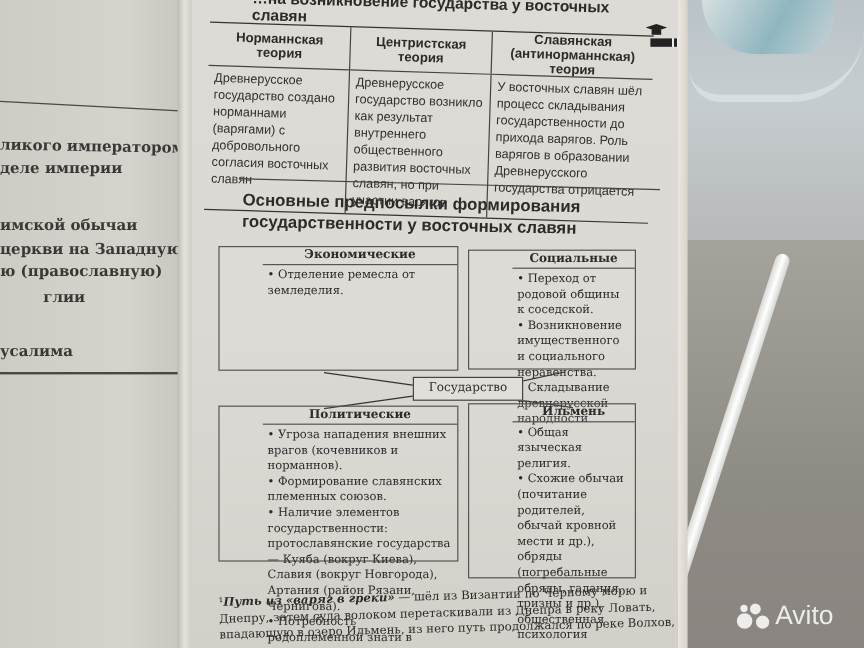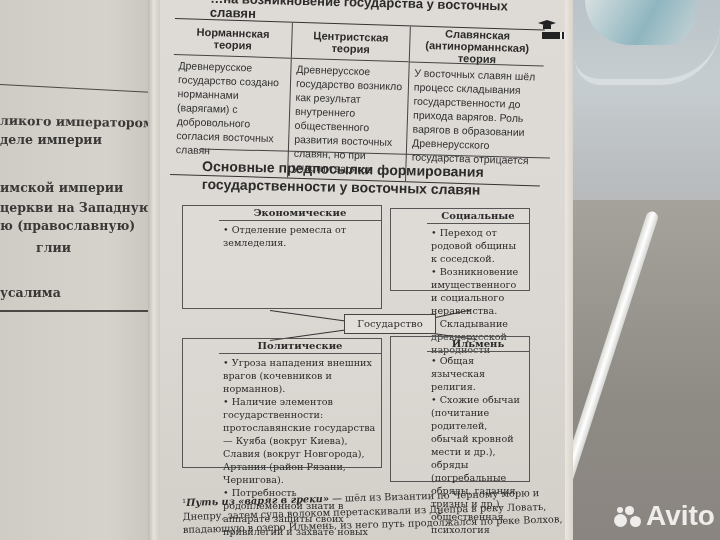--- a/index.html
+++ b/index.html
@@ -123,36 +123,36 @@
       font-size: 9.8px; line-height: 13.5px; transform: rotate(-1.6deg);
       transform-origin: left top;
     }
     .footnote b i { font-style: italic; }
     .avito {
       position: absolute; left: 614px; top: 500px; display: flex; align-items: center;
       gap: 4px; color: rgba(255,255,255,0.85);
     }
     .avito-dots { position: relative; width: 28px; height: 24px; }
     .avito-dots span { position: absolute; border-radius: 50%; background: rgba(255,255,255,0.85); }
-    .avito-text { font-family: "Liberation Sans", sans-serif; font-size: 28px; font-weight: bold; }
+    .avito-text { font-family: "Liberation Sans", sans-serif; font-size: 22px; font-weight: normal; }
   </style>
 </head>
 <body>
 
 <div class="bg-fabric-top"></div>
 <div class="bg-fabric-blue"></div>
 <div class="bg-fabric-fold"></div>
 <div class="bg-lower"></div>
 <div class="bg-cable"></div>
 
 <div class="left-page">
   <div class="left-rule" style="top:84px; transform:rotate(3deg); transform-origin:left;"></div>
   <div class="left-line" style="top:114px; transform:rotate(1deg);">ликого императором</div>
   <div class="left-line" style="top:132px;">деле империи</div>
-  <div class="left-line" style="top:180px;">имской империи</div>
+  <div class="left-line" style="top:180px;">имской обычаи</div>
   <div class="left-line" style="top:218px;">ю (православную)</div>
   <div class="left-line" style="top:200px;">церкви на Западную</div>
   <div class="left-line" style="top:240px;padding-left:36px;">глии</div>
   <div class="left-line" style="top:285px;">усалима</div>
   <div class="left-rule" style="top:310px; height:2px;"></div>
 </div>
 <div class="spine"></div>
 
 <div class="page">
 
@@ -182,40 +182,41 @@
   <div class="section-rule"></div>
   <div class="section-title sans">Основные предпосылки формирования государственности у восточных славян</div>
 
   <div class="box" style="left:22px; top:205px; width:200px; height:104px;">
     <div class="box-head">Экономические</div>
     <div class="box-body">
       <div>• Отделение ремесла от земледелия.</div>
     </div>
   </div>
 
-  <div class="box" style="left:230px; top:208px; width:140px; height:83px;">
+  <div class="box" style="left:230px; top:208px; width:140px; height:100px;">
     <div class="box-head">Социальные</div>
     <div class="box-body">
       <div>• Переход от родовой общины к соседской.</div>
       <div>• Возникновение имущественного и социального неравенства.</div>
       <div>• Складывание древнерусской народности</div>
     </div>
   </div>
 
   <div class="arrow" style="left:110px; top:310px; width:76px; transform:rotate(8deg);"></div>
   <div class="arrow" style="left:252px; top:322px; width:60px; transform:rotate(-12deg);"></div>
   <div class="arrow" style="left:110px; top:340px; width:76px; transform:rotate(-8deg);"></div>
   <div class="arrow" style="left:252px; top:330px; width:66px; transform:rotate(8deg);"></div>
 
   <div class="state-box">Государство</div>
 
   <div class="box" style="left:22px; top:338px; width:200px; height:130px;">
     <div class="box-head">Политические</div>
     <div class="box-body">
       <div>• Угроза нападения внешних врагов (кочевников и норманнов).</div>
+      <div>• Формирование славянских племенных союзов.</div>
       <div>• Наличие элементов государственности: протославянские государства — Куяба (вокруг Киева), Славия (вокруг Новгорода), Артания (район Рязани, Чернигова).</div>
       <div>• Потребность родоплеменной знати в аппарате защиты своих привилегий и захвате новых земель</div>
     </div>
   </div>
 
   <div class="box" style="left:230px; top:336px; width:140px; height:146px;">
     <div class="box-head">Ильмень</div>
     <div class="box-body">
       <div>• Общая языческая религия.</div>
       <div>• Схожие обычаи (почитание родителей, обычай кровной мести и др.), обряды (погребальные обряды, гадания, тризны и др.), общественная психология</div>

